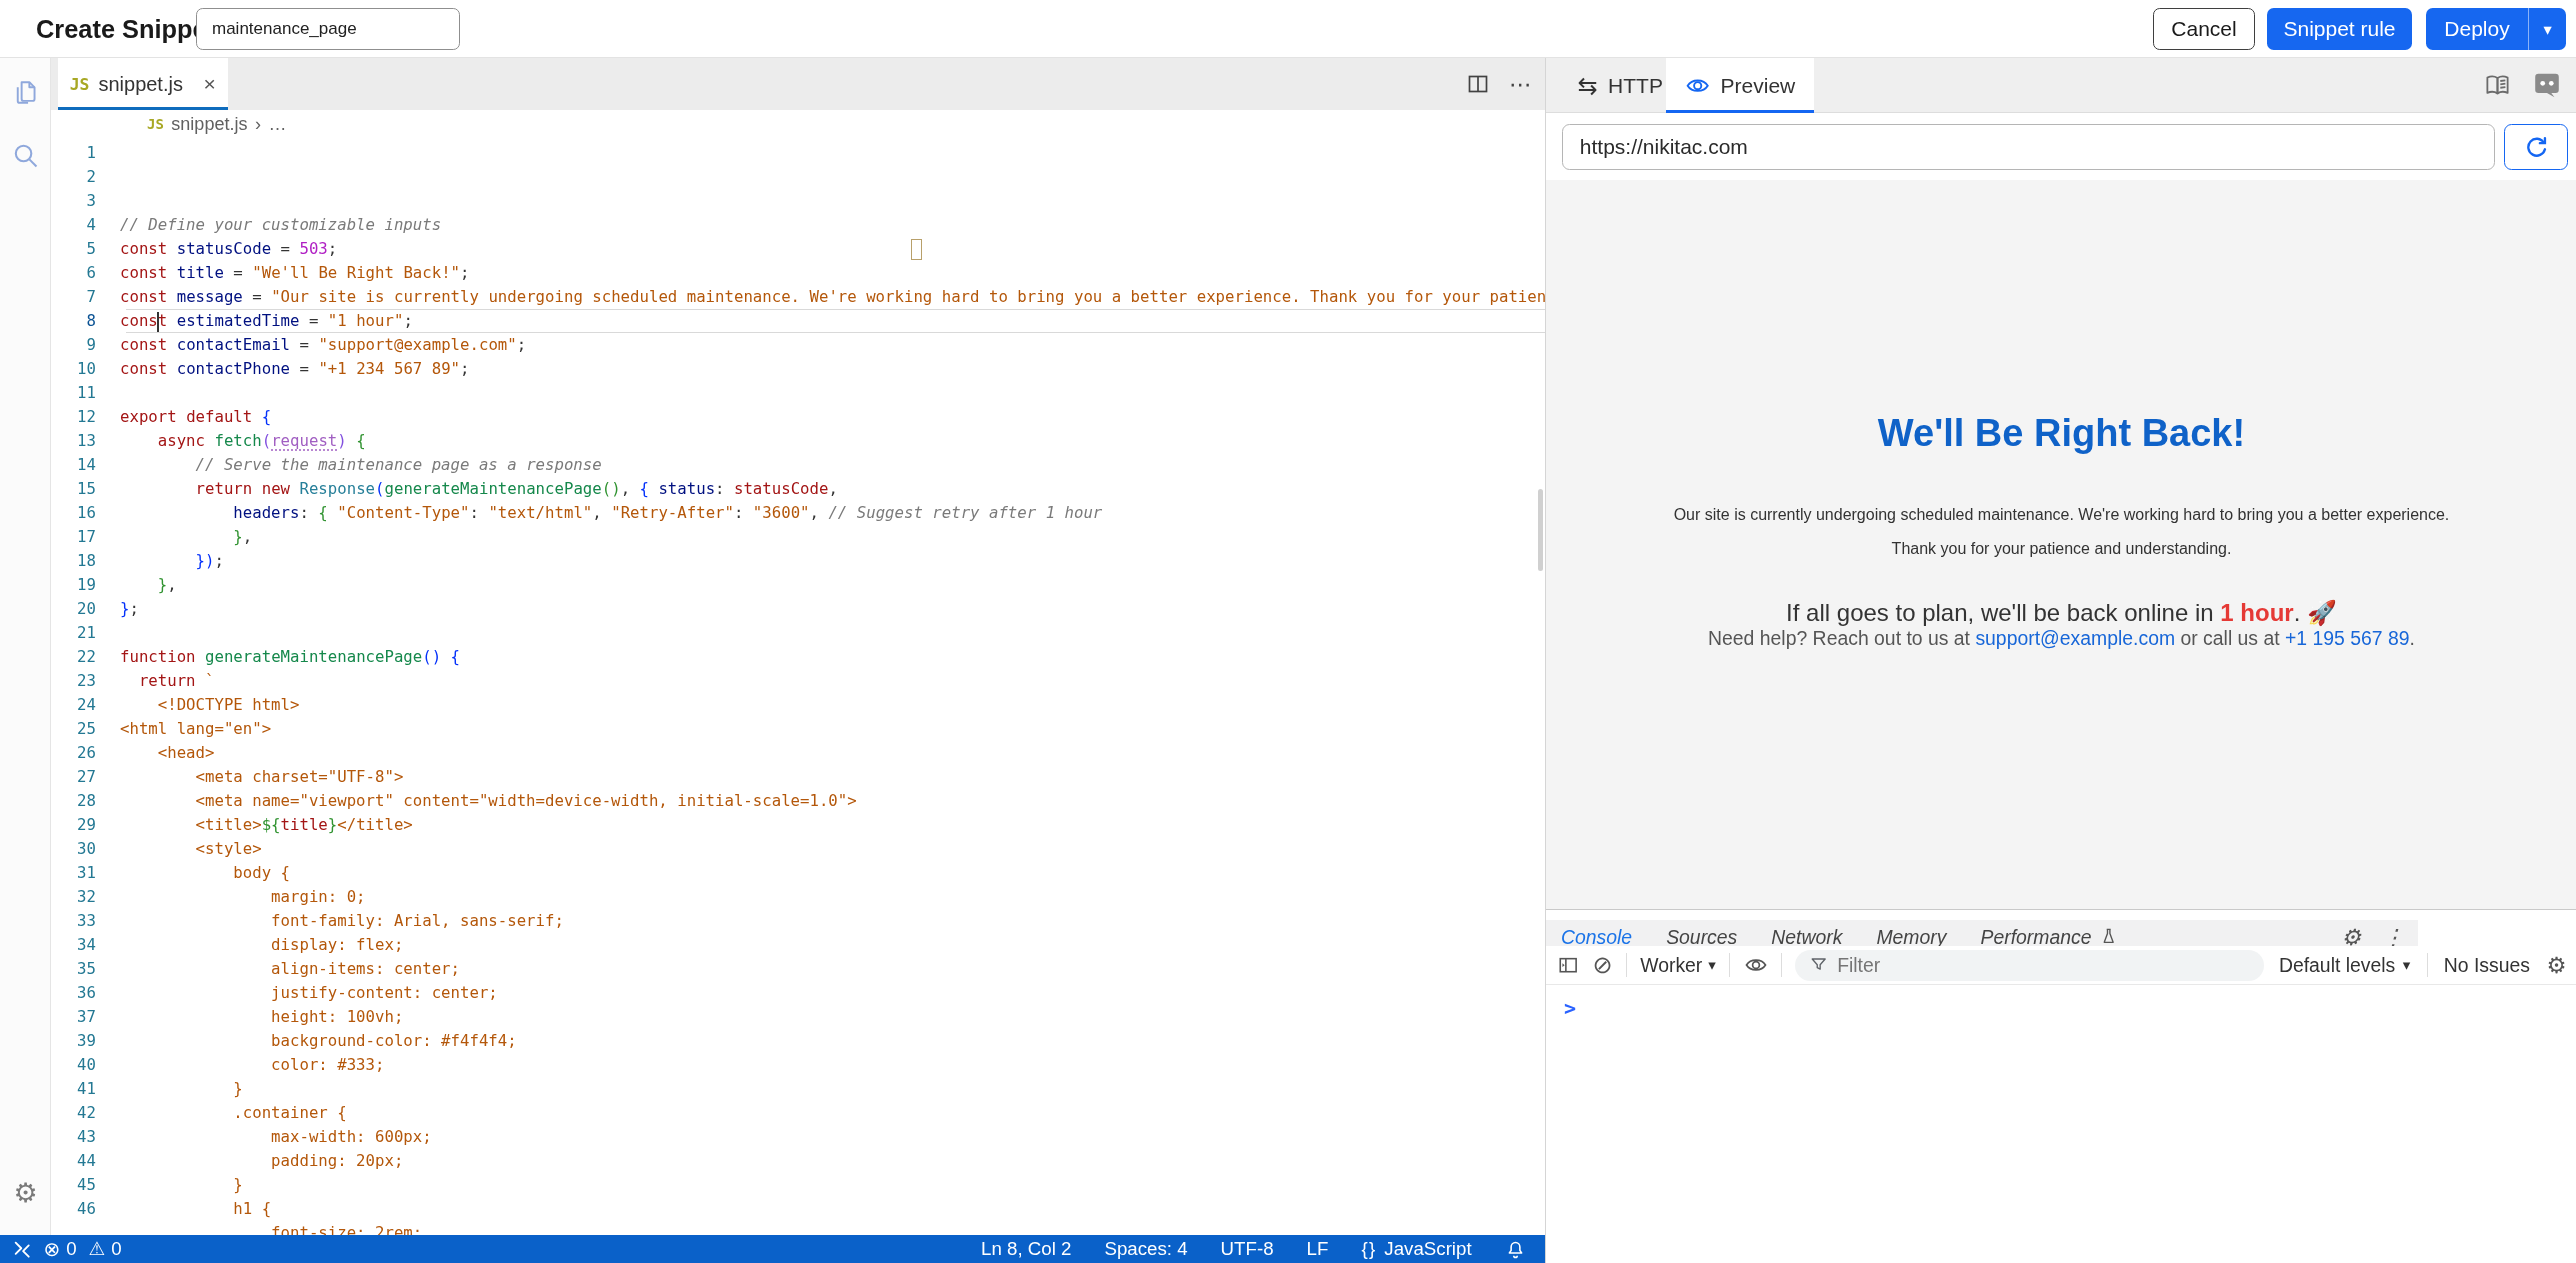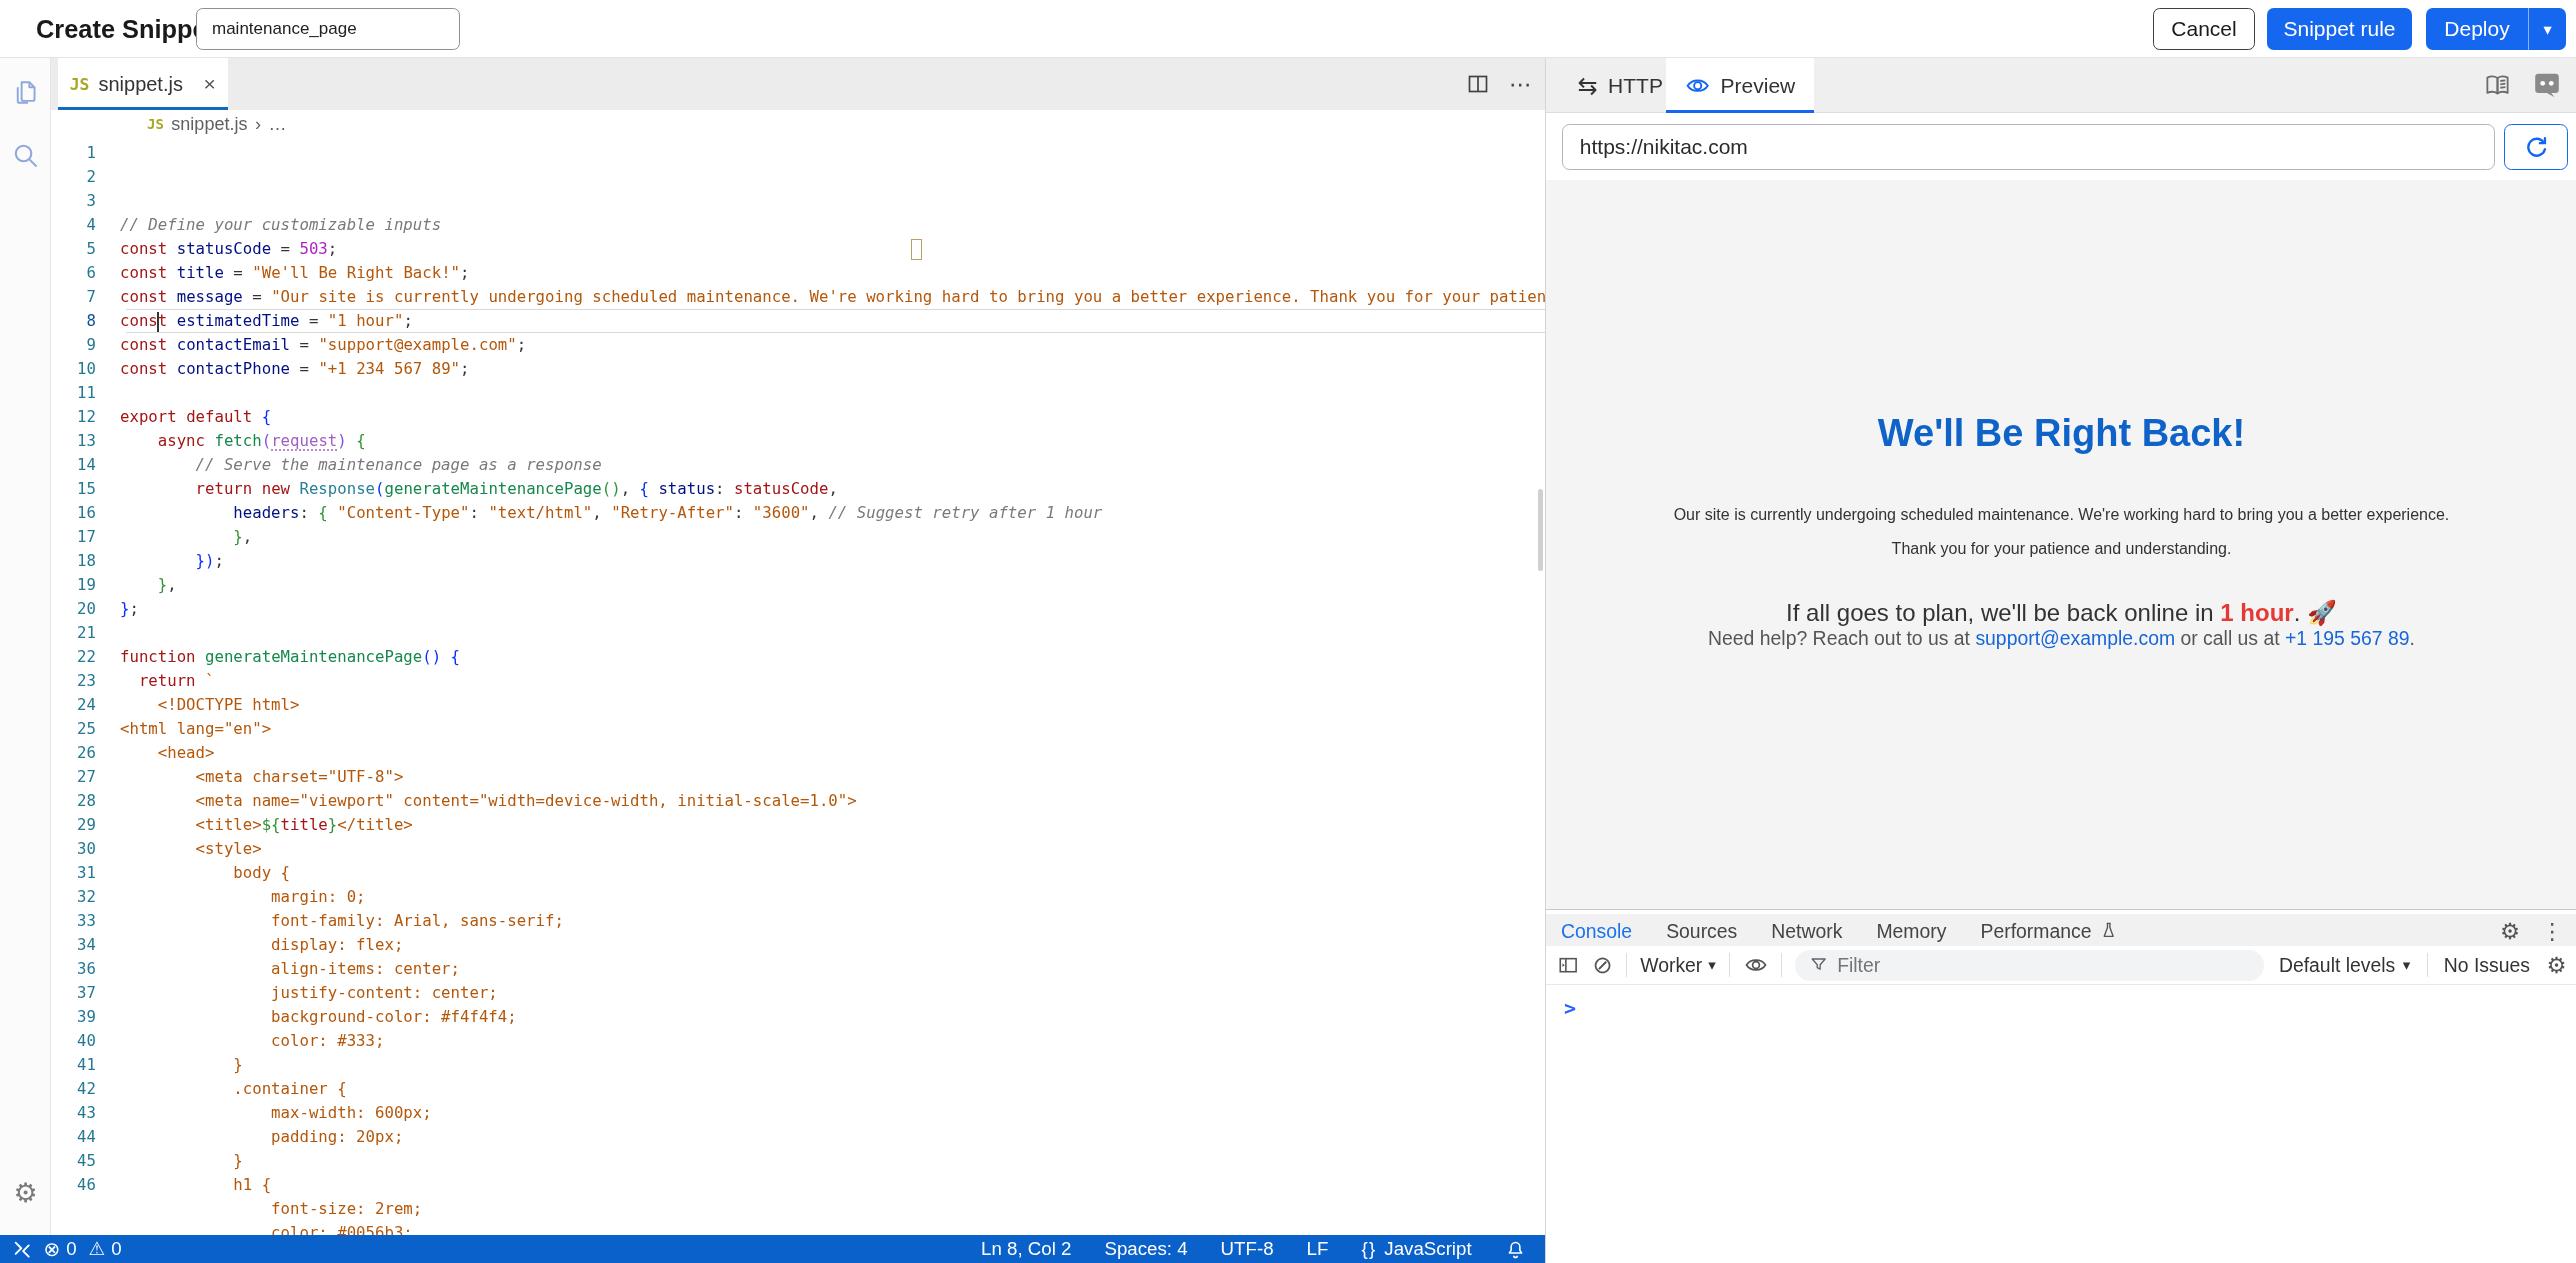--- a/index.html
+++ b/index.html
@@ -79,21 +79,21 @@
   .pv-content { position:absolute; left:50%; top:232px; transform:translateX(-50%); width:807px; text-align:center; font-family:"Liberation Sans",sans-serif; }
   .pv-h1 { font-size:38px; font-weight:bold; color:#0f62c8; margin-bottom:43px; }
   .pv-p1 { font-size:16px; line-height:34px; color:#333; margin-bottom:33px; }
   .pv-p2 { font-size:24px; color:#333; }
   .pv-eta { color:#e53935; font-weight:bold; }
   .pv-p3 { font-size:19.4px; color:#555; }
   .pv-link { color:#1766d8; cursor:pointer; }
 
   
   .devtools { position:absolute; left:0; top:851px; width:1031px; height:355px; background:#fff; border-top:0.7px solid #c9c9c9; }
-  .dt-tabs { position:absolute; left:0; top:4px; width:1031px; height:35px; background:#f1f1f2; border-bottom:0.7px solid #d0d0d0; display:flex; align-items:center; padding-left:15px; gap:34px; font-size:19.4px; color:#444; }
+  .dt-tabs { position:absolute; left:0; top:10px; width:872px; height:35px; background:#f1f1f2; border-bottom:0.7px solid #d0d0d0; display:flex; align-items:center; padding-left:15px; gap:34px; font-size:19.4px; color:#444;font-style:italic; }
   .dt-tab { display:flex; align-items:center; gap:7.5px; height:35px; cursor:pointer; position:relative; }
   .dt-tab.active { color:#1a73e8; }
   .dt-tab.active::after { content:''; position:absolute; left:-6px; right:-6px; bottom:0; height:3px; background:#1a73e8; }
   .dt-tabs-right { margin-left:auto; display:flex; align-items:center; gap:21px; padding-right:13.5px; color:#555; }
   .dt-toolbar { position:absolute; left:0; top:36px; width:1031px; height:39px; background:#fff; border-bottom:0.7px solid #e8e8e8; display:flex; align-items:center; padding:0 10.5px; gap:13.5px; color:#555; }
   .dt-sep { width:0.7px; height:24px; background:#ddd; }
   .dt-ico { font-size:22.4px; color:#555; cursor:pointer; display:flex; align-items:center; }
   .dt-worker { font-size:19.4px; color:#333; cursor:pointer; display:flex; gap:6px; align-items:center; }
   .filter-pill { width:469px; height:31px; background:#f1f3f4; border-radius:15.7px; display:flex; align-items:center; padding:0 13.5px; gap:9px; }
   .filter-input { border:none; background:transparent; outline:none; font-size:19.4px; color:#5f6368; width:374px; font-family:"Liberation Sans",sans-serif; }
@@ -189,20 +189,21 @@
       <div class="code-line"><span class="ln">25</span><span class="lc"><span class="tk-str">        &lt;meta charset="UTF-8"&gt;</span></span></div>
       <div class="code-line"><span class="ln">26</span><span class="lc"><span class="tk-str">        &lt;meta name="viewport" content="width=device-width, initial-scale=1.0"&gt;</span></span></div>
       <div class="code-line"><span class="ln">27</span><span class="lc"><span class="tk-str">        &lt;title&gt;</span><span class="tk-b2">${</span><span class="tk-kw">title</span><span class="tk-b2">}</span><span class="tk-str">&lt;/title&gt;</span></span></div>
       <div class="code-line"><span class="ln">28</span><span class="lc"><span class="tk-str">        &lt;style&gt;</span></span></div>
       <div class="code-line"><span class="ln">29</span><span class="lc"><span class="tk-str">            body {</span></span></div>
       <div class="code-line"><span class="ln">30</span><span class="lc"><span class="tk-str">                margin: 0;</span></span></div>
       <div class="code-line"><span class="ln">31</span><span class="lc"><span class="tk-str">                font-family: Arial, sans-serif;</span></span></div>
       <div class="code-line"><span class="ln">32</span><span class="lc"><span class="tk-str">                display: flex;</span></span></div>
       <div class="code-line"><span class="ln">33</span><span class="lc"><span class="tk-str">                align-items: center;</span></span></div>
       <div class="code-line"><span class="ln">34</span><span class="lc"><span class="tk-str">                justify-content: center;</span></span></div>
+      <div class="code-line"><span class="ln">35</span><span class="lc"><span class="tk-str">                height: 100vh;</span></span></div>
       <div class="code-line"><span class="ln">36</span><span class="lc"><span class="tk-str">                background-color: #f4f4f4;</span></span></div>
       <div class="code-line"><span class="ln">37</span><span class="lc"><span class="tk-str">                color: #333;</span></span></div>
       <div class="code-line"><span class="ln">39</span><span class="lc"><span class="tk-str">            }</span></span></div>
       <div class="code-line"><span class="ln">40</span><span class="lc"><span class="tk-str">            .container {</span></span></div>
       <div class="code-line"><span class="ln">41</span><span class="lc"><span class="tk-str">                max-width: 600px;</span></span></div>
       <div class="code-line"><span class="ln">42</span><span class="lc"><span class="tk-str">                padding: 20px;</span></span></div>
       <div class="code-line"><span class="ln">43</span><span class="lc"><span class="tk-str">            }</span></span></div>
       <div class="code-line"><span class="ln">44</span><span class="lc"><span class="tk-str">            h1 {</span></span></div>
       <div class="code-line"><span class="ln">45</span><span class="lc"><span class="tk-str">                font-size: 2rem;</span></span></div>
       <div class="code-line"><span class="ln">46</span><span class="lc"><span class="tk-str">                color: #0056b3;</span></span></div>

